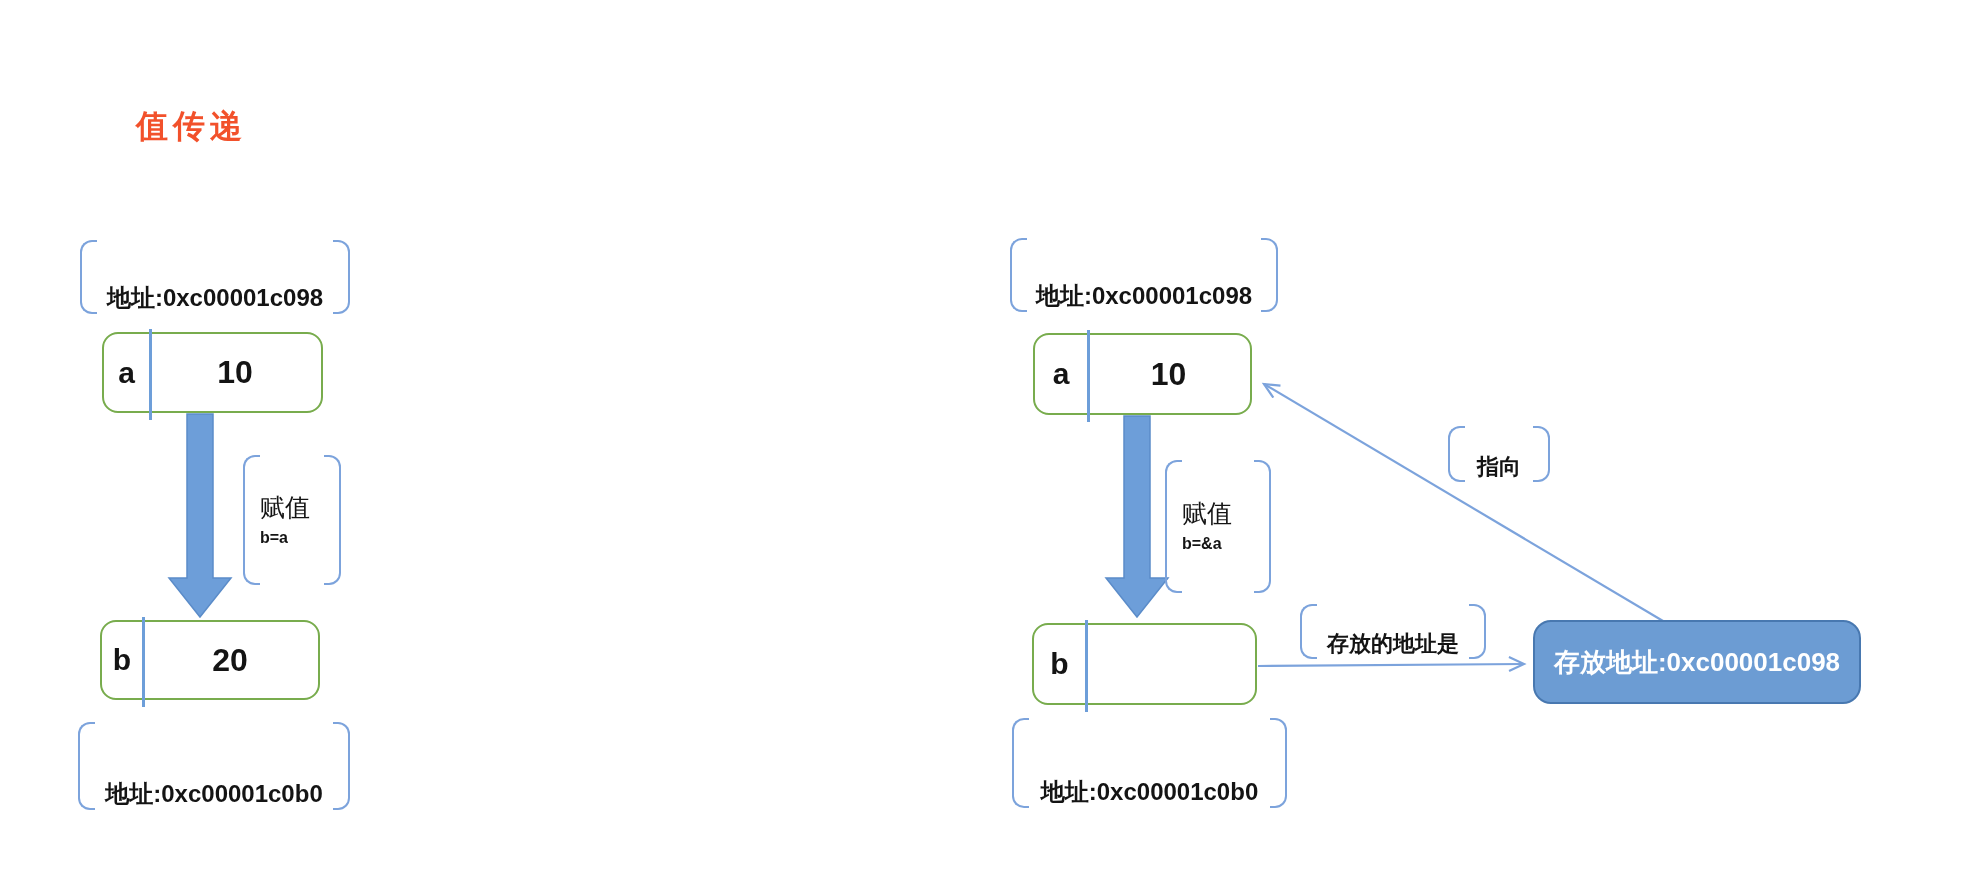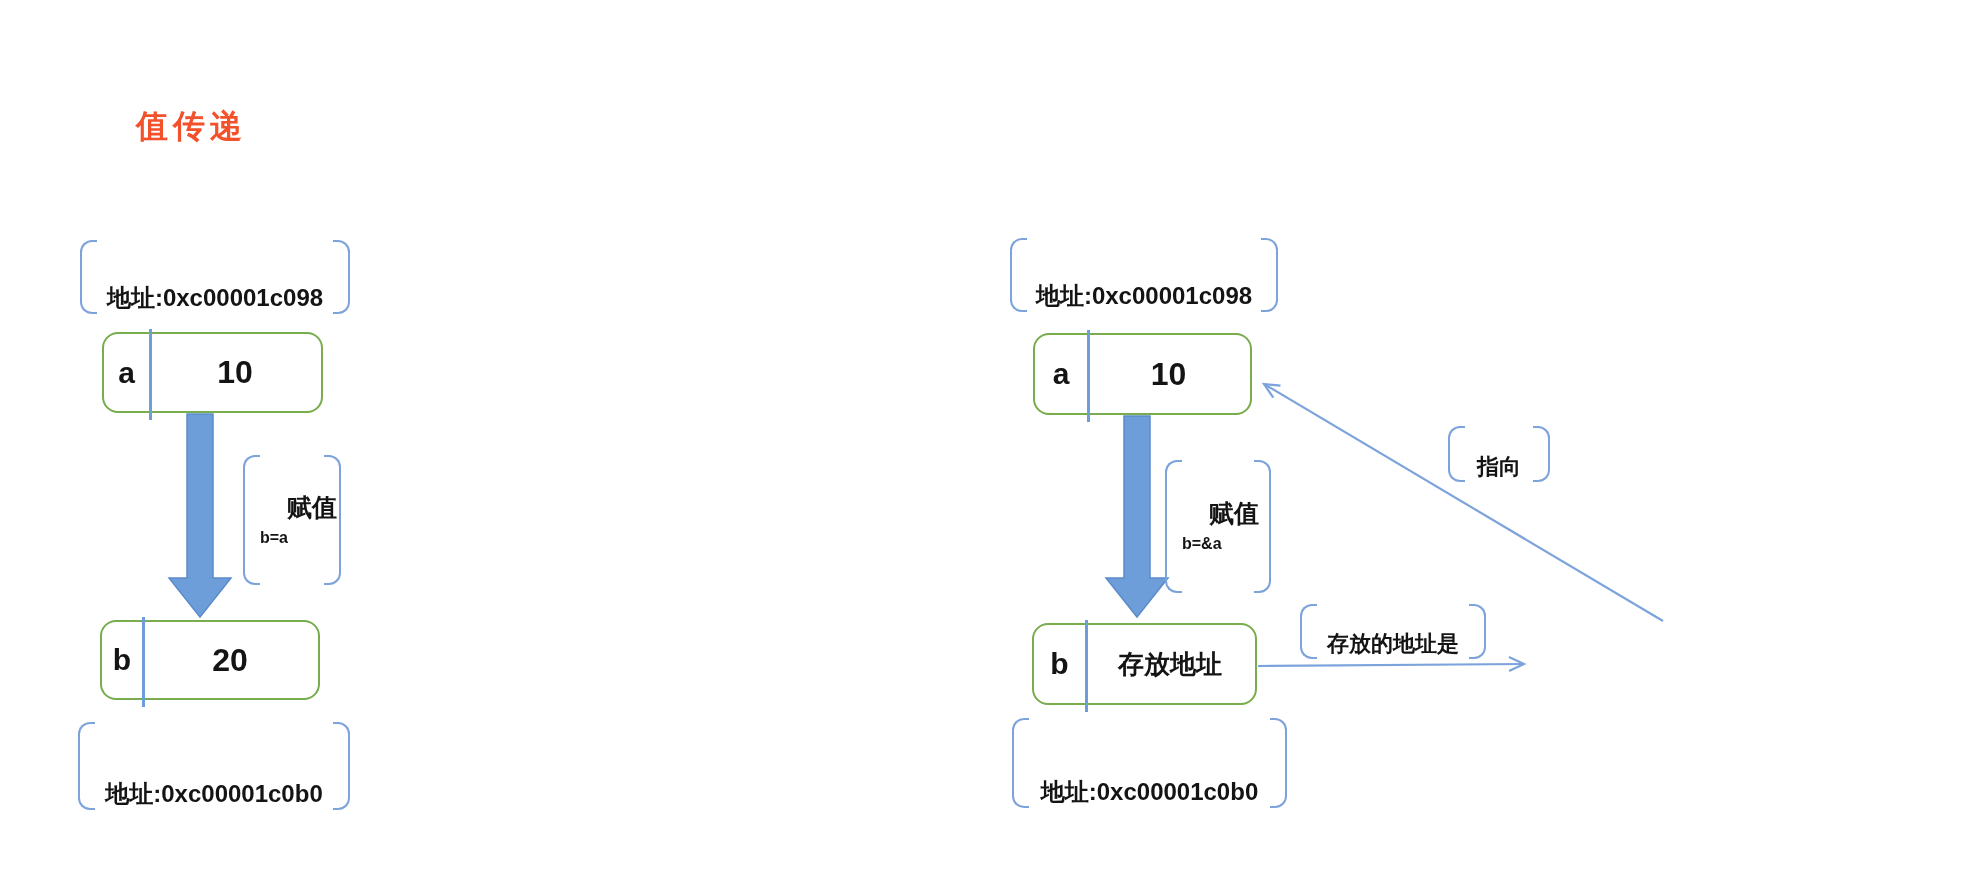--- a/index.html
+++ b/index.html
@@ -33,21 +33,21 @@
     border:2.5px solid var(--blue);border-left:none;border-radius:0 12px 12px 0;}
   .addr{font-size:24px;}
 
   #addr-top-left{left:80px;top:240px;width:270px;height:74px;}
   #addr-bottom-left{left:78px;top:722px;width:272px;height:88px;}
   #addr-top-right{left:1010px;top:238px;width:268px;height:74px;}
   #addr-bottom-right{left:1012px;top:718px;width:275px;height:90px;}
 
   .assign{flex-direction:column;align-items:flex-start;justify-content:center;
     padding-left:17px;box-sizing:border-box;gap:10px;}
-  .assign .l1{font-size:25px;font-weight:700;line-height:1;margin-left:27px;}
+  .assign .l1{font-size:25px;font-weight:400;line-height:1;}
   .assign .l2{font-size:16px;font-weight:700;line-height:1;}
   #lbl-assign-left{left:243px;top:455px;width:98px;height:130px;}
   #lbl-assign-right{left:1165px;top:460px;width:106px;height:133px;}
   #lbl-zhixiang{left:1448px;top:426px;width:102px;height:56px;font-size:22px;}
   #lbl-cunfang{left:1300px;top:604px;width:186px;height:55px;font-size:22px;}
 
   
   .varbox{position:absolute;display:flex;border:2.5px solid var(--green);
     border-radius:16px;background:#fff;box-sizing:border-box;}
   .varbox .name{display:flex;align-items:center;justify-content:center;
@@ -137,25 +137,27 @@
     <span class="l2">b=&amp;a</span>
   </div>
 
   <div class="blabel" id="lbl-zhixiang">
     <span>指向</span>
   </div>
 
   <div class="varbox" id="box-b-right">
     <div class="name">b</div>
     <div class="divider"></div>
-    <div class="val cn">存放地址</div>
   </div>
 
   <div class="blabel" id="lbl-cunfang">
     <span>存放的地址是</span>
   </div>
 
   <div class="blabel addr" id="addr-bottom-right">
     <span>地址:0xc00001c0b0</span>
   </div>
 
+  <div id="bluebox">
+    <span>存放地址:0xc00001c098</span>
+  </div>
 
 </div>
 
 </body></html>

